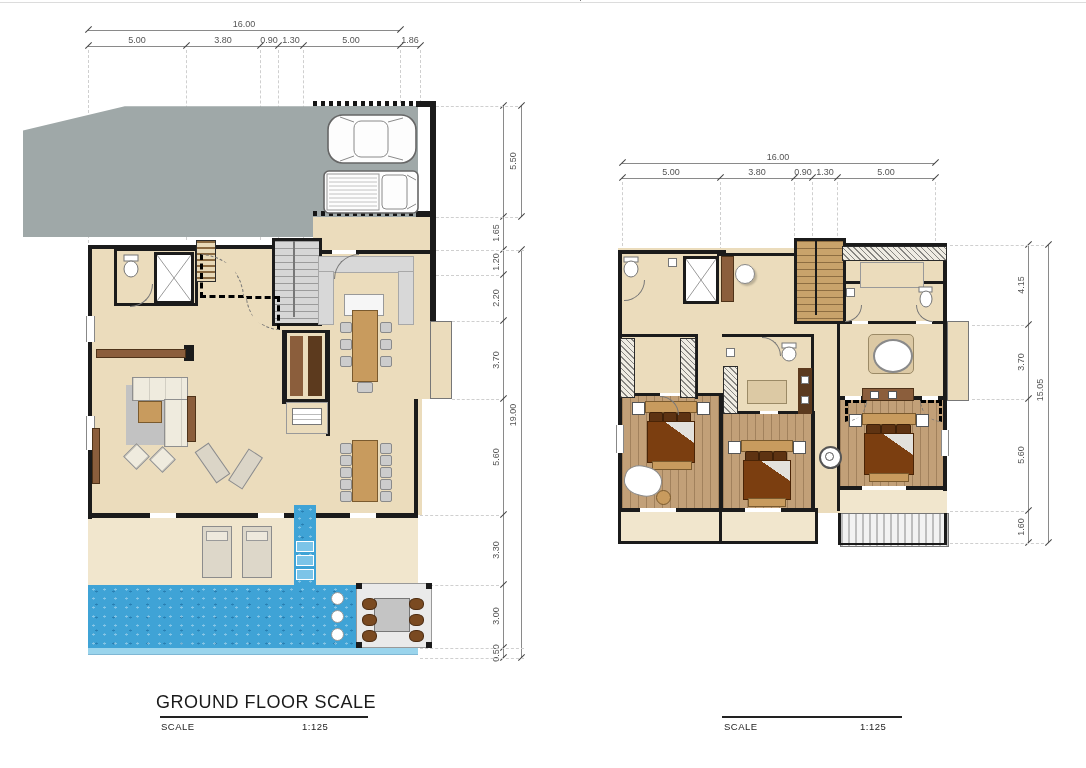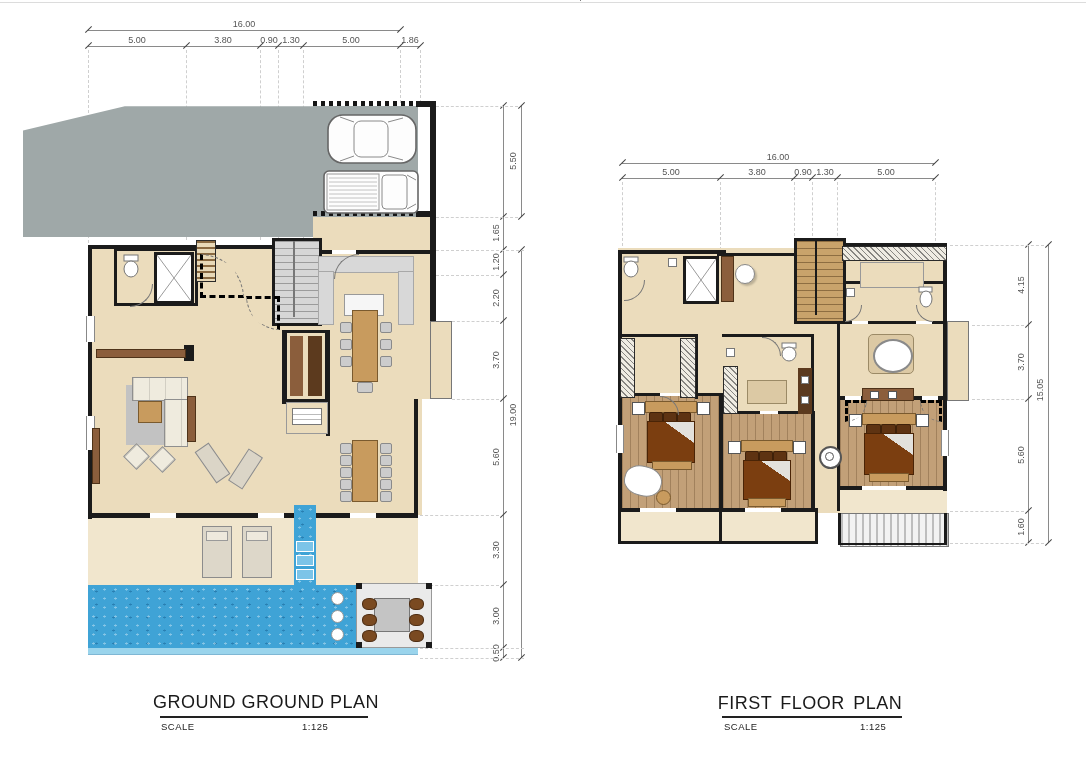--- a/index.html
+++ b/index.html
@@ -252,21 +252,21 @@
     <div class="seat" style="left:409px;top:630px"></div>
   <div class="circ" style="left:331px;top:592px;width:11px;height:11px;background:#fff;border:1px solid #999"></div>
   <div class="circ" style="left:331px;top:610px;width:11px;height:11px;background:#fff;border:1px solid #999"></div>
   <div class="circ" style="left:331px;top:628px;width:11px;height:11px;background:#fff;border:1px solid #999"></div>
 
   <div class="arc tl" style="left:334px;top:254px;width:24px;height:24px"></div>
   <div class="arc br" style="left:130px;top:284px;width:22px;height:22px"></div>
   <div class="arc tr dash" style="left:200px;top:254px;width:40px;height:40px"></div>
   <div class="arc bl dash" style="left:246px;top:296px;width:30px;height:30px"></div>
 
-  <div class="ttl" style="left:266px;top:692px">GROUND GROUND PLAN</div>
+  <div class="ttl" style="left:266px;top:692px">GROUND FLOOR SCALE</div>
   <div class="f" style="left:160px;top:716px;width:208px;height:2px;background:#222"></div>
   <div class="sub" style="left:161px;top:721px">SCALE</div>
   <div class="sub" style="left:302px;top:721px">1:125</div>
 
   <div class="dl" style="left:622px;top:163px;width:313px;height:1px"></div>
   <div class="dl" style="left:622px;top:178px;width:313px;height:1px"></div>
   <div class="tk" style="left:618px;top:162px"></div>
     <div class="tk" style="left:931px;top:162px"></div>
   <div class="tk" style="left:618px;top:177px"></div>
     <div class="tk" style="left:716px;top:177px"></div>
@@ -435,17 +435,16 @@
 
   <div class="arc br" style="left:624px;top:280px;width:20px;height:20px"></div>
   <div class="arc br" style="left:845px;top:305px;width:16px;height:16px"></div>
   <div class="arc bl" style="left:916px;top:305px;width:16px;height:16px"></div>
   <div class="arc br dash" style="left:845px;top:400px;width:18px;height:18px"></div>
   <div class="arc bl dash" style="left:920px;top:400px;width:18px;height:18px"></div>
   <div class="arc tr" style="left:762px;top:337px;width:18px;height:18px"></div>
   <div class="arc tr" style="left:660px;top:396px;width:18px;height:18px"></div>
   <div class="arc tl" style="left:580px;top:0;width:0;height:0"></div>
 
-  <div class="ttl" style="left:810px;top:693px;word-spacing:3px">FIRST  FLOOR  PLAN</div>
   <div class="f" style="left:722px;top:716px;width:180px;height:2px;background:#222"></div>
   <div class="sub" style="left:724px;top:721px">SCALE</div>
   <div class="sub" style="left:860px;top:721px">1:125</div>
 </div>
 
 </body></html>

